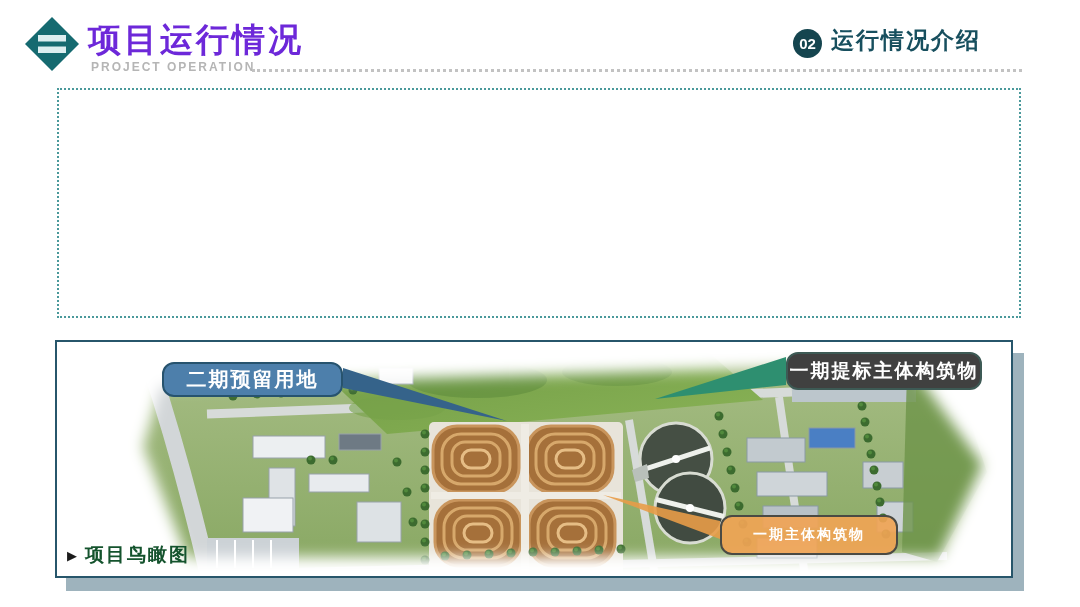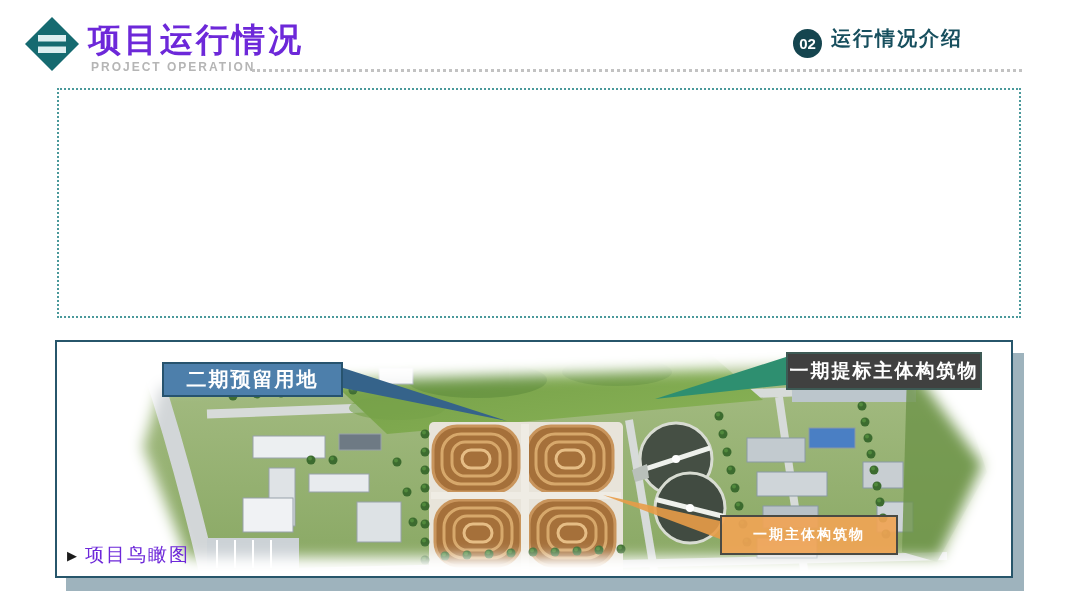--- a/index.html
+++ b/index.html
@@ -10,47 +10,47 @@
   .hdr-icon{position:absolute;left:24px;top:16px;width:56px;height:56px;}
   .hdr-title{position:absolute;left:88px;top:18px;font-size:33px;font-weight:800;
              color:#6d28d9;letter-spacing:3px;}
   .hdr-sub{position:absolute;left:91px;top:60px;font-size:12px;font-weight:600;
            color:#b5b5b5;letter-spacing:2px;}
   .hdr-dots{position:absolute;left:252px;top:69px;width:770px;height:0;
             border-top:3px dotted #c2c2c2;}
   .sec-badge{position:absolute;left:793px;top:29px;width:29px;height:29px;border-radius:50%;
              background:#15454f;color:#fff;font-size:15px;font-weight:800;
              display:flex;align-items:center;justify-content:center;}
-  .sec-title{position:absolute;left:831px;top:25px;font-size:20px;font-weight:800;
+  .sec-title{position:absolute;left:831px;top:25px;font-size:23px;font-weight:800;
              color:#174f5e;letter-spacing:2px;}
 
   
   .intro{position:absolute;left:57px;top:88px;width:964px;height:230px;
          border:2px dotted #4a999b;box-sizing:border-box;padding:16px 24px 0 24px;}
   .intro p{margin:0;text-indent:2em;font-size:21px;line-height:38px;color:#1f1f1f;
            text-align:justify;}
 
   
   .aerial{position:absolute;left:55px;top:340px;width:958px;height:238px;background:#fff;
           border:2px solid #27566b;box-sizing:border-box;
           box-shadow:11px 13px 0 #9eb3bd;}
   .aerial svg.photo{position:absolute;left:0;top:0;width:954px;height:234px;}
 
   .callout{position:absolute;box-sizing:border-box;color:#fff;font-weight:700;
-           display:flex;align-items:center;justify-content:center;letter-spacing:2px;}
+           display:flex;align-items:center;justify-content:center;letter-spacing:2px;border-radius:12px;}
   .co-blue{left:105px;top:20px;width:181px;height:35px;background:#4d7fab;
            border:2px solid #27536e;font-size:20px;}
   .co-green{left:729px;top:10px;width:196px;height:38px;background:#404040;
             border:2px solid #3d5a55;font-size:19px;}
   .co-orange{left:663px;top:173px;width:178px;height:40px;background:rgba(240,164,85,.92);
              border:2px solid #4a4a44;font-size:14px;}
 
   .caption{position:absolute;left:10px;bottom:8px;display:flex;align-items:center;gap:8px;}
   .caption .tri{font-size:13px;color:#1b1b1b;line-height:1;}
-  .caption .txt{font-size:19px;font-weight:400;color:#6d28d9;letter-spacing:2px;}
+  .caption .txt{font-size:19px;font-weight:700;color:#14532d;letter-spacing:2px;}
 </style>
 </head>
 <body>
 
 <div>
   <svg class="hdr-icon" viewBox="0 0 56 56">
     <polygon points="28,1 55,28 28,55 1,28" fill="#156a70"></polygon>
     <rect x="14" y="19" width="28" height="6.5" fill="#dceef0"></rect>
     <rect x="14" y="30.5" width="28" height="6.5" fill="#dceef0"></rect>
   </svg>

